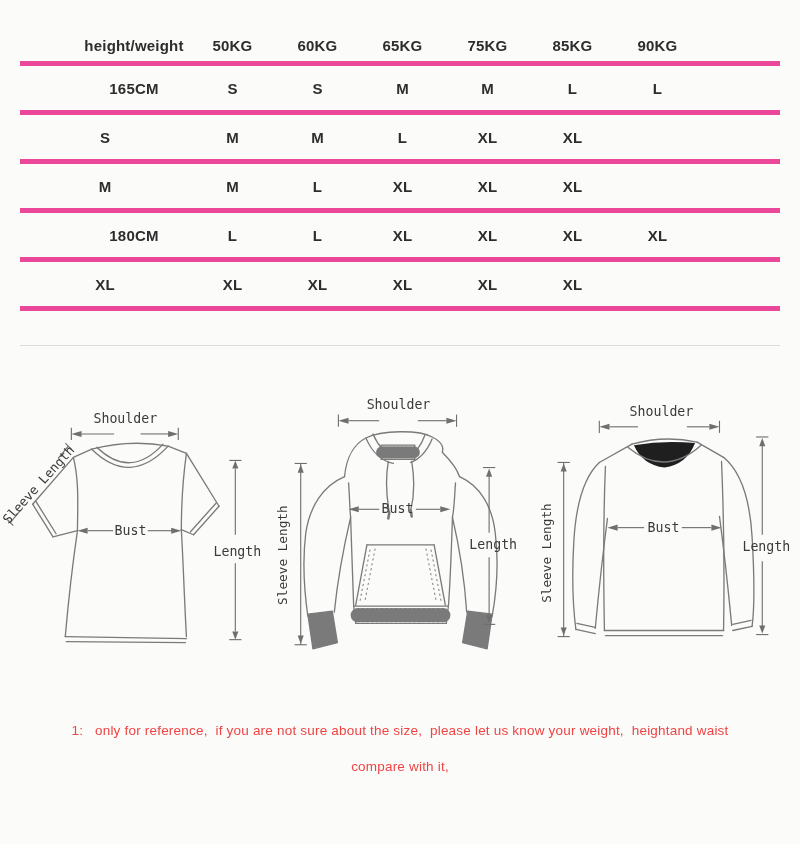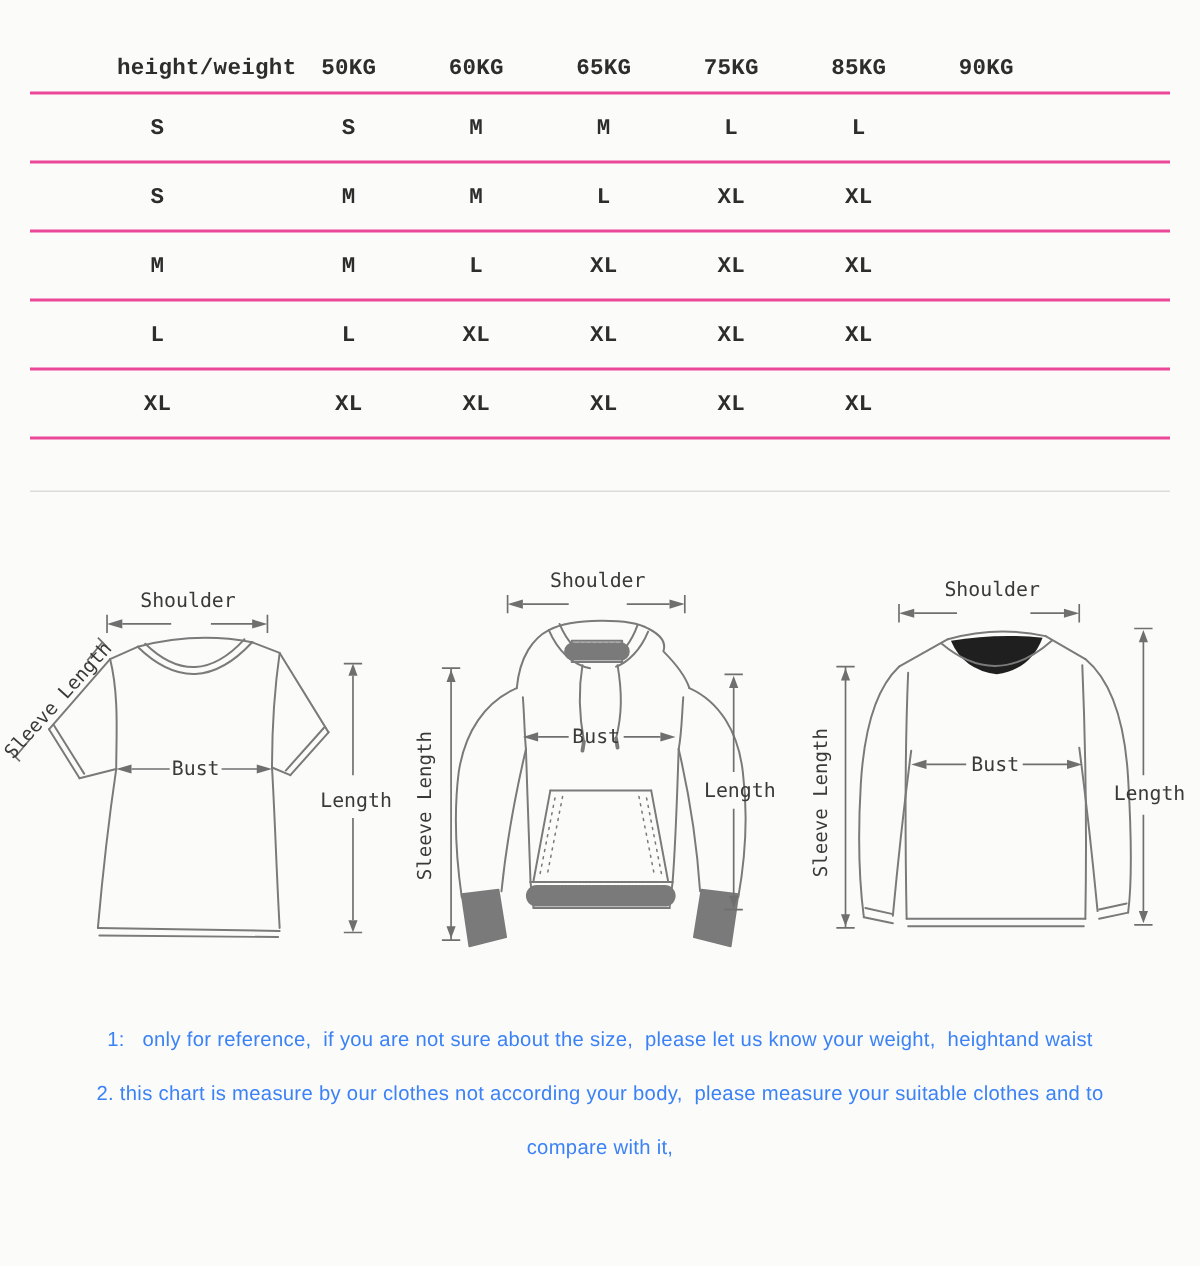--- a/index.html
+++ b/index.html
@@ -5,58 +5,59 @@
   html,body{margin:0;padding:0;}
   body{
     width:800px;height:844px;background:#fbfbfa;
     font-family:"Liberation Sans",sans-serif;color:#2d2d2d;overflow:hidden;
   }
   
   .size-table{margin:30px 20px 0 20px;width:760px;}
   .t-row{
     display:grid;
     grid-template-columns:170px 85px 85px 85px 85px 85px 85px;
-    align-items:center;height:44px;border-bottom:2px solid #ec4899;font-family:Liberation Mono, monospace;
+    align-items:center;height:44px;border-bottom:5px solid #ec4899;
   }
   .t-row.t-head{height:31px;align-items:end;}
   .t-cell{
     text-align:center;font-weight:bold;font-size:15px;
     letter-spacing:.2px;white-space:nowrap;
   }
   .t-head .t-cell{padding-bottom:7px;}
   .t-first{padding-left:58px;}
   .t-blank{height:34px;border-bottom:1px solid #dcdcdc;}
   
   .diagrams{display:flex;margin:36px 0 0 2px;}
   .diagrams figure{margin:0;padding:0;width:265px;}
   svg{display:block;}
   .garment{stroke:#7a7a7a;fill:none;stroke-width:1.3;stroke-linecap:round;stroke-linejoin:round;}
   .dim{stroke:#6f6f6f;fill:none;stroke-width:1.1;}
   .dim polygon{fill:#6f6f6f;stroke:none;}
   .dl{font:13px "DejaVu Sans Mono",monospace;fill:#3a3a3a;}
   .dls{font:12.5px "DejaVu Sans Mono",monospace;fill:#3a3a3a;}
   
-  .notes{margin-top:44px;text-align:center;font-size:13.5px;color:#3b82f6;}
+  .notes{margin-top:64px;text-align:center;font-size:13.5px;color:#ef4444;}
   .notes p{margin:0 0 21px 0;white-space:pre-wrap;letter-spacing:.2px;}
 </style>
 </head>
 <body>
 
 <section class="size-table">
   <div class="t-row t-head">
     <div class="t-cell t-first">height/weight</div>
     <div class="t-cell">50KG</div>
     <div class="t-cell">60KG</div>
     <div class="t-cell">65KG</div>
     <div class="t-cell">75KG</div>
     <div class="t-cell">85KG</div>
     <div class="t-cell">90KG</div>
   </div>
 
   <div class="t-row">
+    <div class="t-cell t-first">165CM</div>
     <div class="t-cell">S</div>
     <div class="t-cell">S</div>
     <div class="t-cell">M</div>
     <div class="t-cell">M</div>
     <div class="t-cell">L</div>
     <div class="t-cell">L</div>
   </div>
 
   <div class="t-row">
     <div class="t-cell">S</div>
@@ -70,20 +71,21 @@
   <div class="t-row">
     <div class="t-cell">M</div>
     <div class="t-cell">M</div>
     <div class="t-cell">L</div>
     <div class="t-cell">XL</div>
     <div class="t-cell">XL</div>
     <div class="t-cell">XL</div>
   </div>
 
   <div class="t-row">
+    <div class="t-cell t-first">180CM</div>
     <div class="t-cell">L</div>
     <div class="t-cell">L</div>
     <div class="t-cell">XL</div>
     <div class="t-cell">XL</div>
     <div class="t-cell">XL</div>
     <div class="t-cell">XL</div>
   </div>
 
   <div class="t-row">
     <div class="t-cell">XL</div>
@@ -291,15 +293,14 @@
       <text class="dl" x="127" y="33" text-anchor="middle">Shoulder</text>
       <text class="dls" x="15" y="172" text-anchor="middle" transform="rotate(-90 15 168)">Sleeve Length</text>
       <text class="dl" x="129" y="147" text-anchor="middle">Bust</text>
       <text class="dl" x="230" y="166" text-anchor="middle">Length</text>
     </svg>
   </figure>
 </section>
 
 <section class="notes">
   <p>1:   only for reference,  if you are not sure about the size,  please let us know your weight,  heightand waist</p>
-  <p>2. this chart is measure by our clothes not according your body,  please measure your suitable clothes and to</p>
   <p>compare with it,</p>
 </section>
 
 </body></html>

